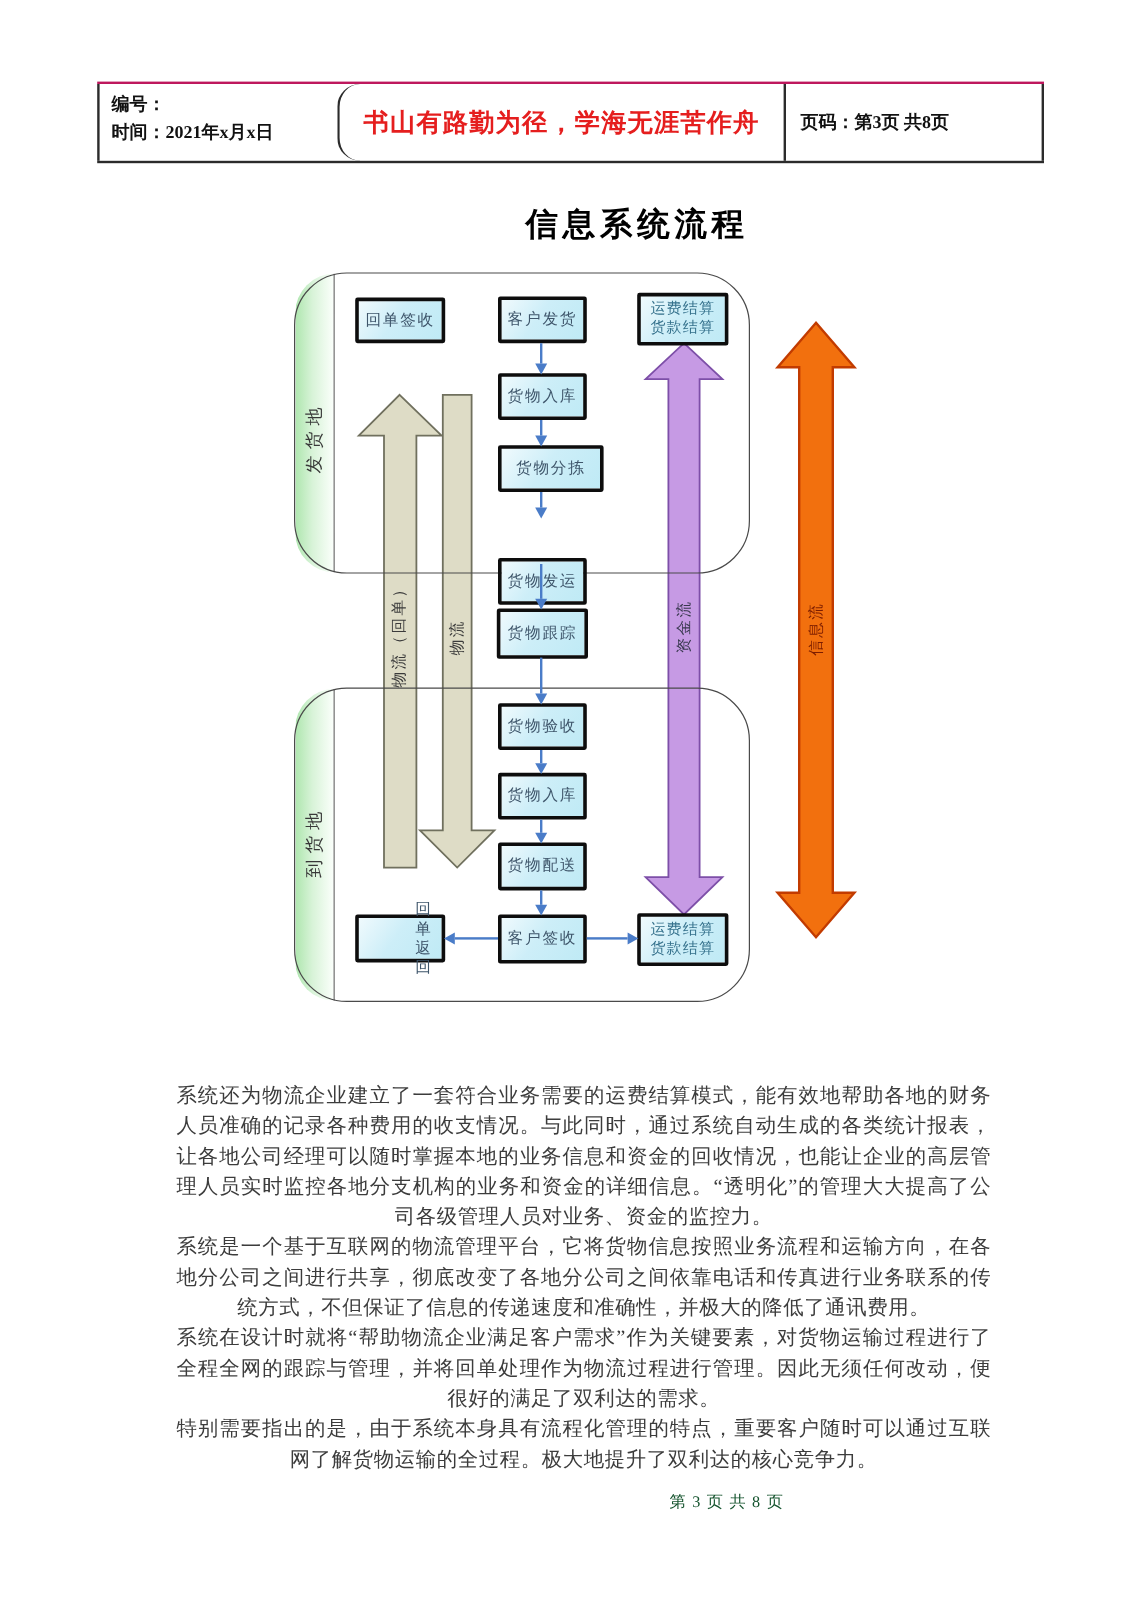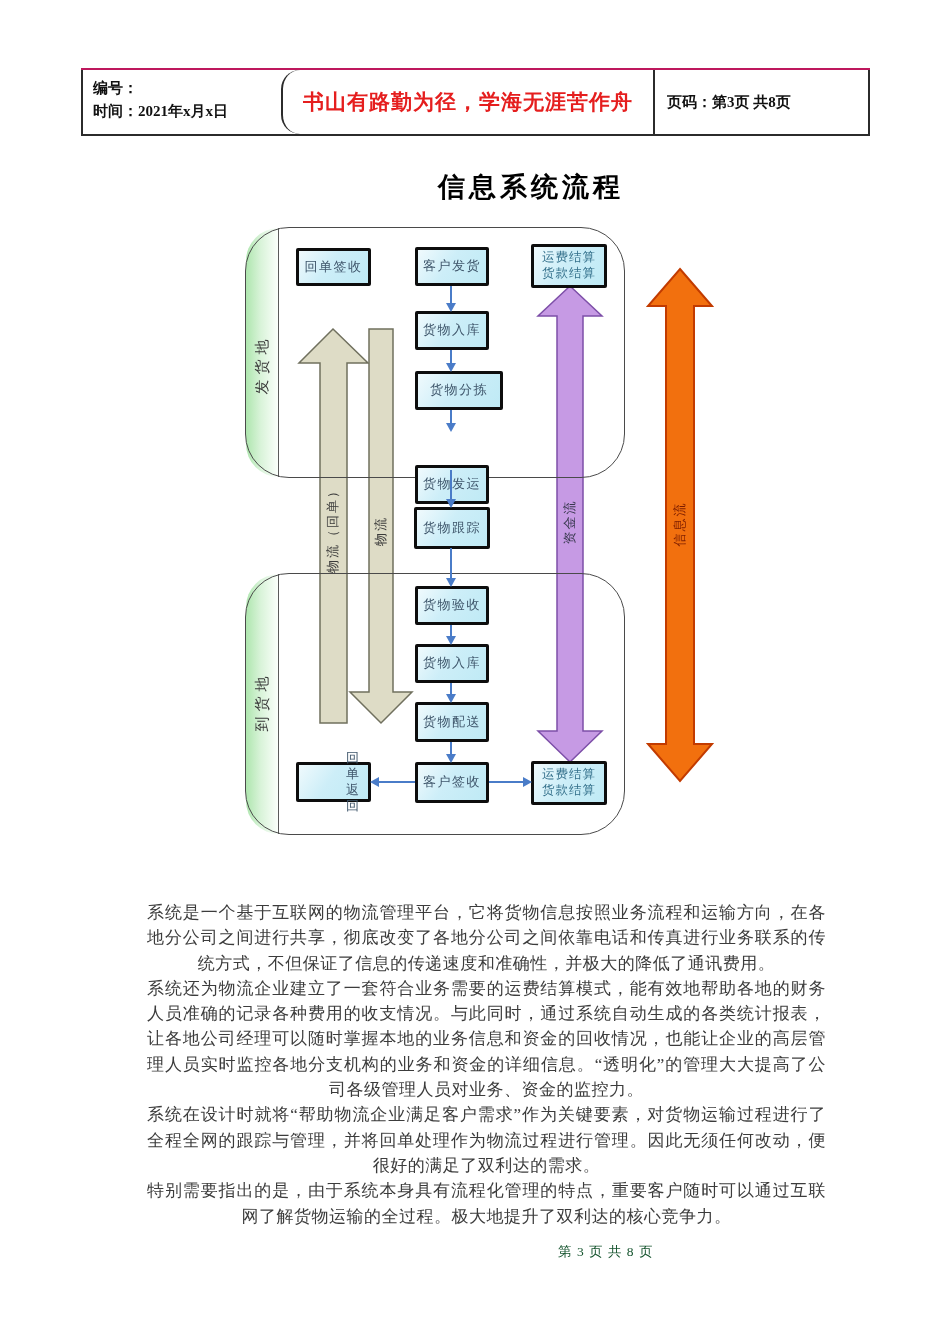--- a/index.html
+++ b/index.html
@@ -135,41 +135,41 @@
   <div class="fbox two-line" style="left:531px; top:244px; width:76px; height:44px;">
     <span>运费结算</span>
     <span>货款结算</span>
   </div>
   <div class="fbox" style="left:415px; top:311px; width:74px; height:39px;">货物入库</div>
   <div class="fbox" style="left:415px; top:371px; width:88px; height:39px;">货物分拣</div>
   <div class="fbox" style="left:415px; top:431px; width:74px; height:39px;margin-top:34px;">货物发运</div>
   <div class="fbox" style="left:414px; top:507px; width:76px; height:42px;">货物跟踪</div>
   <div class="fbox" style="left:415px; top:586px; width:74px; height:39px;">货物验收</div>
   <div class="fbox" style="left:415px; top:644px; width:74px; height:39px;">货物入库</div>
-  <div class="fbox" style="left:415px; top:702px; width:74px; height:40px;">货物配送</div>
+  <div class="fbox" style="left:415px; top:702px; width:74px; height:40px;font-family:Liberation Mono, monospace;">货物配送</div>
   <div class="fbox" style="left:296px; top:762px; width:75px; height:40px;padding-left:47px;">回单返回</div>
   <div class="fbox" style="left:415px; top:762px; width:74px; height:41px;">客户签收</div>
   <div class="fbox two-line" style="left:531px; top:761px; width:76px; height:44px;">
     <span>运费结算</span>
     <span>货款结算</span>
   </div>
 
   <div class="cv" style="left:450px; top:286px; height:17px;"></div>
   <div class="cv" style="left:450px; top:350px; height:13px;"></div>
   <div class="cv" style="left:450px; top:410px; height:13px;"></div>
   <div class="cv" style="left:450px; top:470px; height:29px;"></div>
   <div class="cv" style="left:450px; top:548px; height:30px;"></div>
   <div class="cv" style="left:450px; top:625px; height:11px;"></div>
   <div class="cv" style="left:450px; top:683px; height:11px;"></div>
   <div class="cv" style="left:450px; top:742px; height:12px;"></div>
   <div class="ch ch-l" style="left:379px; top:781px; width:36px;"></div>
   <div class="ch ch-r" style="left:489px; top:781px; width:34px;"></div>
 
   <div class="body-text">
+    <p>系统还为物流企业建立了一套符合业务需要的运费结算模式，能有效地帮助各地的财务人员准确的记录各种费用的收支情况。与此同时，通过系统自动生成的各类统计报表，让各地公司经理可以随时掌握本地的业务信息和资金的回收情况，也能让企业的高层管理人员实时监控各地分支机构的业务和资金的详细信息。“透明化”的管理大大提高了公司各级管理人员对业务、资金的监控力。</p>
     <p>系统是一个基于互联网的物流管理平台，它将货物信息按照业务流程和运输方向，在各地分公司之间进行共享，彻底改变了各地分公司之间依靠电话和传真进行业务联系的传统方式，不但保证了信息的传递速度和准确性，并极大的降低了通讯费用。</p>
-    <p>系统还为物流企业建立了一套符合业务需要的运费结算模式，能有效地帮助各地的财务人员准确的记录各种费用的收支情况。与此同时，通过系统自动生成的各类统计报表，让各地公司经理可以随时掌握本地的业务信息和资金的回收情况，也能让企业的高层管理人员实时监控各地分支机构的业务和资金的详细信息。“透明化”的管理大大提高了公司各级管理人员对业务、资金的监控力。</p>
     <p>系统在设计时就将“帮助物流企业满足客户需求”作为关键要素，对货物运输过程进行了全程全网的跟踪与管理，并将回单处理作为物流过程进行管理。因此无须任何改动，便很好的满足了双利达的需求。</p>
     <p>特别需要指出的是，由于系统本身具有流程化管理的特点，重要客户随时可以通过互联网了解货物运输的全过程。极大地提升了双利达的核心竞争力。</p>
   </div>
 
   <div class="page-footer">第 3 页 共 8 页</div>
 
 </div>
 
 </body></html>

